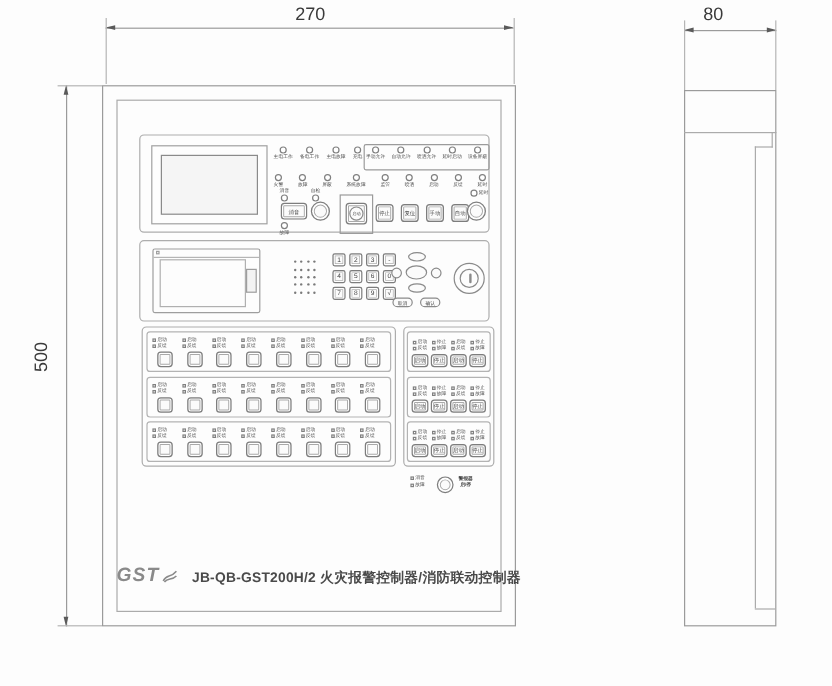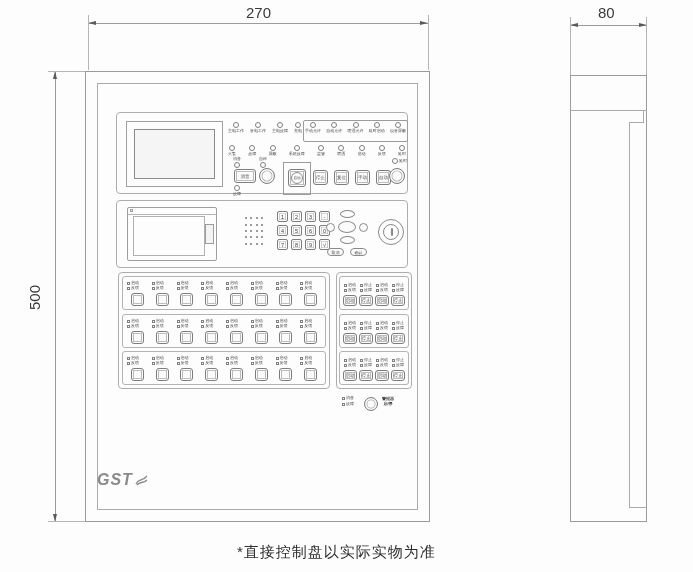--- a/index.html
+++ b/index.html
@@ -66,21 +66,21 @@
   <div class="vl" style="left:88px;top:15px;height:55px;background:#b5b5b5;"></div>
   <div class="vl" style="left:428px;top:15px;height:55px;background:#b5b5b5;"></div>
 
   <div class="dimtxt" style="left:22px;top:289px;transform:rotate(-90deg);transform-origin:center;">500</div>
   <div class="vl" style="left:55px;top:71px;height:451px;"></div>
   <div class="arrow a-up" style="left:52.5px;top:71px;"></div>
   <div class="arrow a-down" style="left:52.5px;top:514px;"></div>
   <div class="hl" style="left:48px;top:71px;width:37px;background:#b5b5b5;"></div>
   <div class="hl" style="left:48px;top:521px;width:37px;background:#b5b5b5;"></div>
 
-  <div class="dimtxt" style="left:598px;top:4px;">80</div>
+  <div class="dimtxt" style="left:586px;top:4px;">80</div>
   <div class="hl" style="left:570px;top:25px;width:77px;"></div>
   <div class="arrow a-left" style="left:570px;top:23px;"></div>
   <div class="arrow a-right" style="left:639px;top:23px;"></div>
   <div class="vl" style="left:570px;top:17px;height:58px;background:#b5b5b5;"></div>
   <div class="vl" style="left:646px;top:17px;height:58px;background:#b5b5b5;"></div>
 
   <div class="box" style="left:85px;top:71px;width:345px;height:451px;"></div>
   <div class="box" style="left:97px;top:83px;width:321px;height:427px;border-color:#ababab;"></div>
 
   <div class="rbox" style="left:116px;top:112px;width:292px;height:82px;"></div>
@@ -690,22 +690,22 @@
     <div class="lbl s" style="font-weight:bold;color:#3a3a3a;">警报器</div>
     <div class="lbl s" style="font-weight:bold;color:#3a3a3a;">启/停</div>
   </div>
 
   <div id="logo">
     <span>GST</span>
     <svg width="13" height="11" viewBox="0 0 13 11">
       <path d="M1 9 C4 3 7 7 12 1 M2 10 C5 6 8 9 12 5" stroke="#8a8a8a" stroke-width="1.3" fill="none"></path>
     </svg>
   </div>
+  <div id="brand-title">JB-QB-GST200H/2 火灾报警控制器/消防联动控制器</div>
 
   <div class="box" style="left:570px;top:75px;width:77px;height:447px;"></div>
   <div class="hl" style="left:570px;top:110px;width:77px;background:#ababab;"></div>
   <div class="vl" style="left:643px;top:110px;height:13px;background:#ababab;"></div>
   <div class="hl" style="left:629px;top:122px;width:15px;background:#ababab;"></div>
   <div class="vl" style="left:629px;top:122px;height:385px;background:#ababab;"></div>
   <div class="hl" style="left:629px;top:507px;width:17px;background:#ababab;"></div>
 
-  <div id="caption">*直接控制盘以实际实物为准</div>
 </div>
 
 </body></html>

